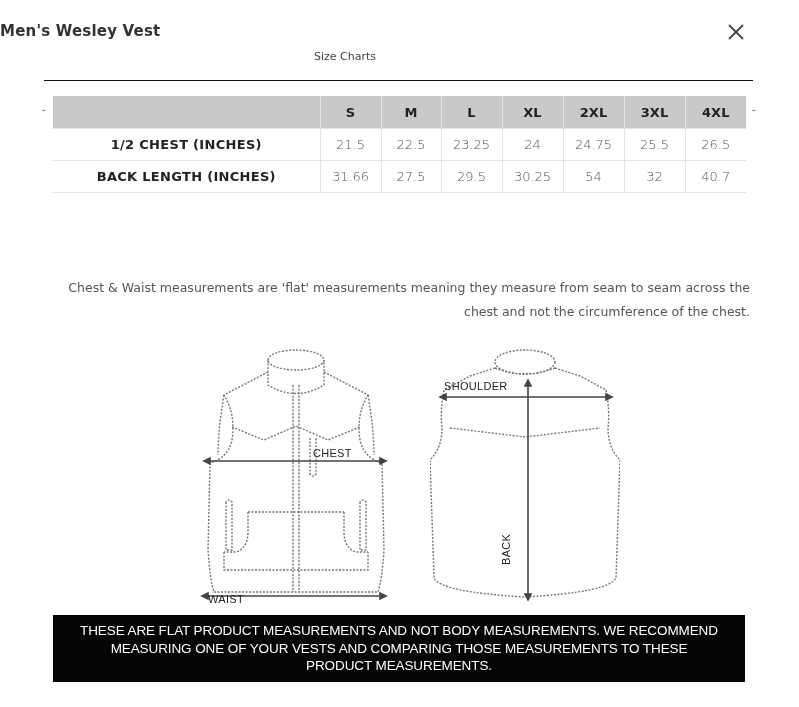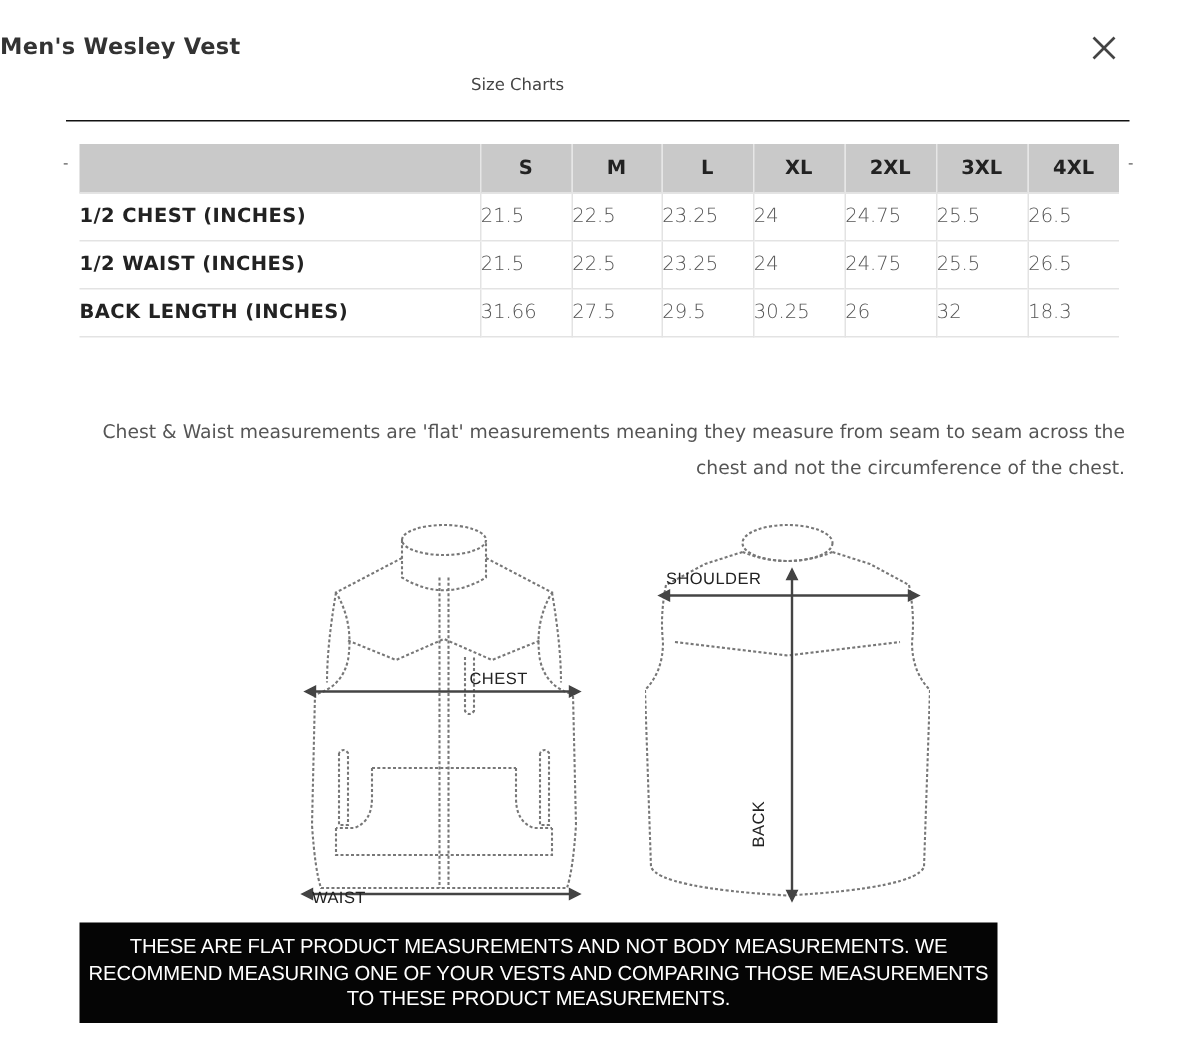--- a/index.html
+++ b/index.html
@@ -5,30 +5,30 @@
     html, body { margin: 0; padding: 0; background: #ffffff; }
     body { width: 799px; height: 707px; position: relative; overflow: hidden; font-family: "DejaVu Sans", sans-serif; color: #333; }
     .title { position: absolute; left: 0; width: 799px; top: 22px; text-align: left; font-weight: bold; font-size: 15px; color: #333; letter-spacing: 0.2px; }
     .subtitle { position: absolute; left: 0; width: 690px; top: 50px; text-align: center; font-size: 11px; color: #444; }
     .close-btn { position: absolute; left: 724px; top: 20px; width: 24px; height: 24px; cursor: pointer; }
     .divider { position: absolute; left: 44px; top: 80px; width: 709px; height: 1px; background: #111; }
     .dot-mark { position: absolute; font-size: 10px; color: #555; }
     table.sizes { position: absolute; left: 53px; top: 96px; width: 693px; border-collapse: collapse; table-layout: fixed; }
     table.sizes th { background: #c9c9c9; height: 32px; font-weight: bold; font-size: 13px; color: #222; border-right: 1px solid #e6e6e6; padding: 0; }
     table.sizes th:last-child { border-right: none; }
-    table.sizes td { height: 31px; border-top: 1px solid #e3e3e3; border-right: 1px solid #e3e3e3; font-size: 13px; color: #555; padding: 0; margin-top: 44px; }
+    table.sizes td { height: 31px; border-top: 1px solid #e3e3e3; border-right: 1px solid #e3e3e3; text-align: center; font-size: 13px; color: #555; padding: 0; margin-top: 44px; }
     table.sizes td:last-child { border-right: none; }
     table.sizes tr:last-child td { border-bottom: 1px solid #e3e3e3; }
     table.sizes td.rowlabel { font-weight: bold; color: #222; font-size: 13px; letter-spacing: 0.3px; }
     table.sizes td.val { font-family: "DejaVu Sans", sans-serif; font-weight: 300; color: #555; }
     .note { position: absolute; left: 50px; width: 700px; top: 276px; text-align: right; font-size: 12.5px; line-height: 24px; color: #555; }
     .diagram { position: absolute; }
     .diagram svg { display: block; }
     .diag-label { position: absolute; font-family: "Liberation Sans", sans-serif; font-size: 11px; color: #222; letter-spacing: 0.3px; }
-    .banner { position: absolute; left: 53px; top: 615px; width: 612px; height: 67px; background: #050505; color: #fff; font-family: "Liberation Sans", sans-serif; font-size: 13.5px; text-align: center; line-height: 17.5px; display: flex; align-items: center; justify-content: center; }
+    .banner { position: absolute; left: 53px; top: 615px; width: 692px; height: 67px; background: #050505; color: #fff; font-family: "Liberation Sans", sans-serif; font-size: 13.5px; text-align: center; line-height: 17.5px; display: flex; align-items: center; justify-content: center; }
     .banner span { display: block; width: 640px; letter-spacing: -0.1px; }
   </style>
 </head>
 <body>
 
 <div class="title">Men's Wesley Vest</div>
 <div class="subtitle">Size Charts</div>
 
 <div class="close-btn">
   <svg width="24" height="24" viewBox="0 0 24 24">
@@ -70,38 +70,28 @@
       <td class="rowlabel">1/2 CHEST (INCHES)</td>
       <td class="val">21.5</td>
       <td class="val">22.5</td>
       <td class="val">23.25</td>
       <td class="val">24</td>
       <td class="val">24.75</td>
       <td class="val">25.5</td>
       <td class="val">26.5</td>
     </tr>
     <tr>
-      <td class="rowlabel">1/2 WAIST (INCHES)</td>
-      <td class="val">21.5</td>
-      <td class="val">22.5</td>
-      <td class="val">23.25</td>
-      <td class="val">24</td>
-      <td class="val">24.75</td>
-      <td class="val">25.5</td>
-      <td class="val">26.5</td>
-    </tr>
-    <tr>
       <td class="rowlabel">BACK LENGTH (INCHES)</td>
       <td class="val">31.66</td>
       <td class="val">27.5</td>
       <td class="val">29.5</td>
       <td class="val">30.25</td>
-      <td class="val">26</td>
+      <td class="val">54</td>
       <td class="val">32</td>
-      <td class="val">18.3</td>
+      <td class="val">40.7</td>
     </tr>
   </tbody>
 </table>
 
 <div class="note">Chest &amp; Waist measurements are 'flat' measurements meaning they measure from seam to seam across the chest and not the circumference of the chest.</div>
 
 <div class="diagram" style="left:196px; top:340px;">
   <svg width="200" height="275" viewBox="0 0 200 275">
     <g fill="none" stroke="#777" stroke-width="1.4" stroke-dasharray="2 1.5">
 

